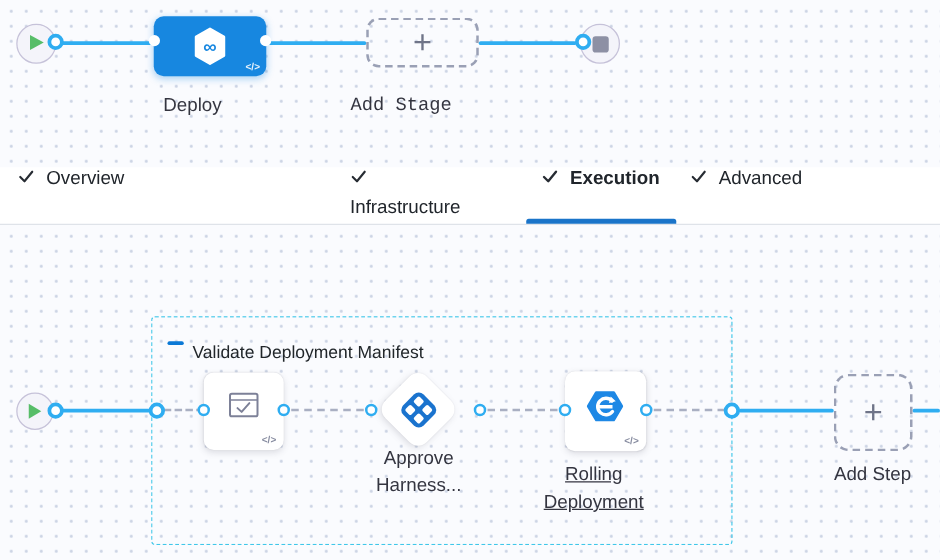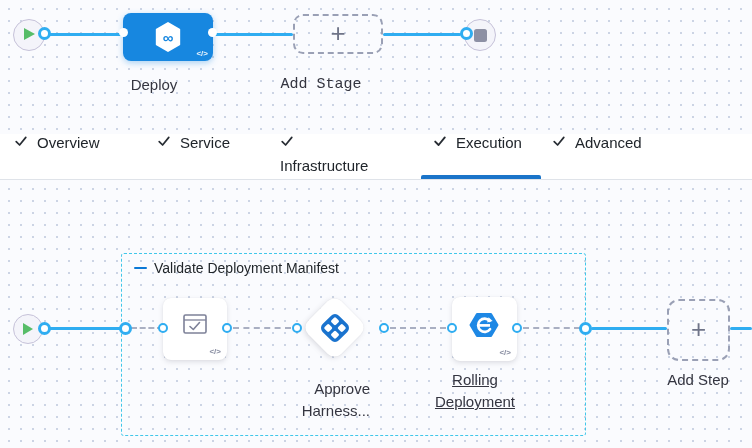--- a/index.html
+++ b/index.html
@@ -32,21 +32,21 @@
   .plus{font-size:26px;font-weight:300;color:#6f7488;line-height:1;margin-top:-3px;}
 
   
   .tab{position:absolute;top:0;height:45px;display:flex;gap:9px;font-size:15px;color:#20252b;cursor:pointer;}
   .tab-underline{position:absolute;left:421px;bottom:0;width:120px;height:4px;background:#1a74c9;border-radius:2px 2px 0 0;}
 
   
   .groupbox{position:absolute;left:121px;top:73px;width:465px;height:183px;border:1.5px dashed #41c7e9;border-radius:3px;box-sizing:border-box;z-index:0;}
   .grouphead{position:absolute;left:134px;top:80px;display:flex;align-items:center;gap:7px;z-index:2;}
   .groupdash{width:13px;height:2.5px;background:#0b79d6;border-radius:2px;cursor:pointer;}
-  .grouptitle{font-size:14px;color:#21262a;}
+  .grouptitle{font-size:14px;color:#21262a;margin-top:13px;}
 
   .diamond{position:absolute;left:311px;top:124px;width:47px;height:47px;background:#fff;border-radius:10px;transform:rotate(45deg);z-index:2;
            box-shadow:0 2px 5px rgba(96,97,112,0.18),0 0 1px rgba(40,41,61,0.1);}
 </style>
 </head>
 <body>
 
 <div id="app">
 
   <div class="canvas-top dotbg">
@@ -82,33 +82,27 @@
     </div>
   </div>
 
   <div class="tabbar">
     <div class="tab" style="left:14px;">
       <svg width="14" height="14" viewBox="0 0 14 14">
           <path d="M2.2 7.6 L5.6 11 L11.8 3.4" stroke="#272c33" stroke-width="1.7" fill="none" stroke-linecap="round" stroke-linejoin="round"></path>
         </svg>
       <span>Overview</span>
     </div>
-    <div class="tab" style="left:157px;">
-      <svg width="14" height="14" viewBox="0 0 14 14">
-          <path d="M2.2 7.6 L5.6 11 L11.8 3.4" stroke="#272c33" stroke-width="1.7" fill="none" stroke-linecap="round" stroke-linejoin="round"></path>
-        </svg>
-      <span>Service</span>
-    </div>
     <div class="tab" style="left:280px;flex-direction:column;">
       <svg width="14" height="14" viewBox="0 0 14 14">
           <path d="M2.2 7.6 L5.6 11 L11.8 3.4" stroke="#272c33" stroke-width="1.7" fill="none" stroke-linecap="round" stroke-linejoin="round"></path>
         </svg>
       <span>Infrastructure</span>
     </div>
-    <div class="tab" style="left:433px;font-weight:normal;">
+    <div class="tab" style="left:433px;font-weight:bold;">
       <svg width="14" height="14" viewBox="0 0 14 14">
           <path d="M2.2 7.6 L5.6 11 L11.8 3.4" stroke="#272c33" stroke-width="1.9" fill="none" stroke-linecap="round" stroke-linejoin="round"></path>
         </svg>
       <span>Execution</span>
     </div>
     <div class="tab" style="left:552px;">
       <svg width="14" height="14" viewBox="0 0 14 14">
           <path d="M2.2 7.6 L5.6 11 L11.8 3.4" stroke="#272c33" stroke-width="1.7" fill="none" stroke-linecap="round" stroke-linejoin="round"></path>
         </svg>
       <span>Advanced</span>
@@ -151,21 +145,21 @@
       <g transform="rotate(45 17 17)">
         <rect x="5.5" y="5.5" width="23" height="23" rx="5.5" fill="#1a73ce"></rect>
         <rect x="9" y="9" width="6.4" height="6.4" rx="1.4" fill="#ffffff"></rect>
         <rect x="18.6" y="9" width="6.4" height="6.4" rx="1.4" fill="#ffffff"></rect>
         <rect x="9" y="18.6" width="6.4" height="6.4" rx="1.4" fill="#ffffff"></rect>
         <rect x="18.6" y="18.6" width="6.4" height="6.4" rx="1.4" fill="#ffffff"></rect>
       </g>
     </svg>
     <div class="ring-sm" style="left:291.5px;top:142.5px;"></div>
     <div class="ring-sm" style="left:378.5px;top:142.5px;"></div>
-    <div class="glabel" style="left:300px;top:198px;width:70px;text-align:right;">Approve Harness...</div>
+    <div class="glabel" style="left:300px;top:176px;width:70px;">Approve Harness...</div>
 
     <div class="dline" style="left:390px;top:147px;width:56px;"></div>
 
     <div class="card" style="left:452px;top:117px;width:65px;height:64px;">
       <svg width="30" height="30" viewBox="0 0 30 30" style="position:absolute;left:17px;top:13px;">
         <polygon points="8,4 22,4 28.5,15 22,26 8,26 1.5,15" fill="#1e88e5" stroke="#1e88e5" stroke-width="2" stroke-linejoin="round"></polygon>
         <path d="M20.6 10.8 A6.6 6.6 0 1 0 21 19.2" fill="none" stroke="#ffffff" stroke-width="2.7" stroke-linecap="round"></path>
         <line x1="9.2" y1="15.4" x2="21" y2="15.4" stroke="#ffffff" stroke-width="2.7"></line>
         <polygon points="19.6,7.2 23.6,10.9 18.2,12.4" fill="#ffffff"></polygon>
       </svg>

